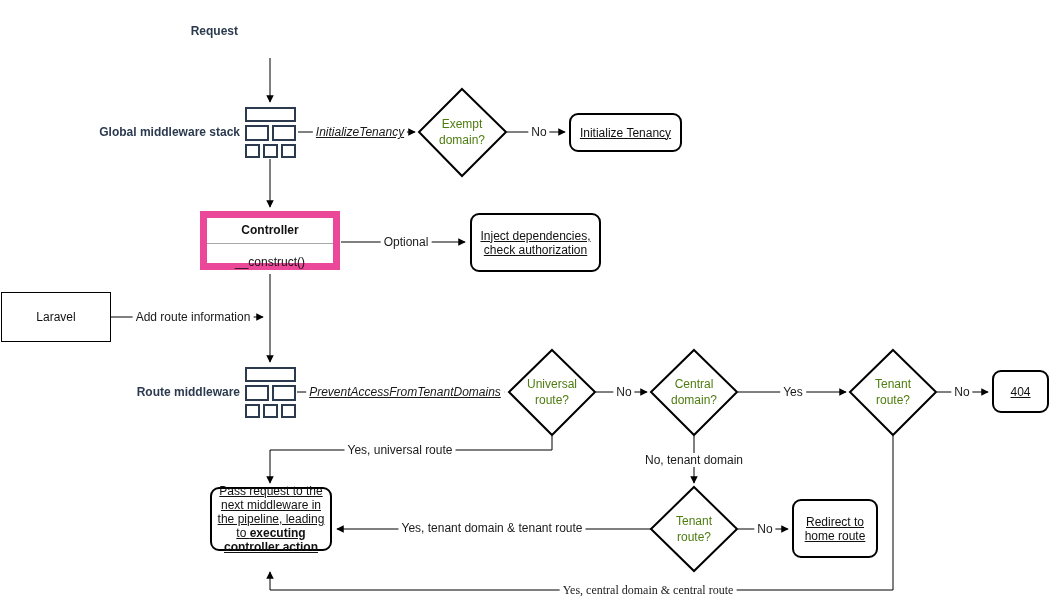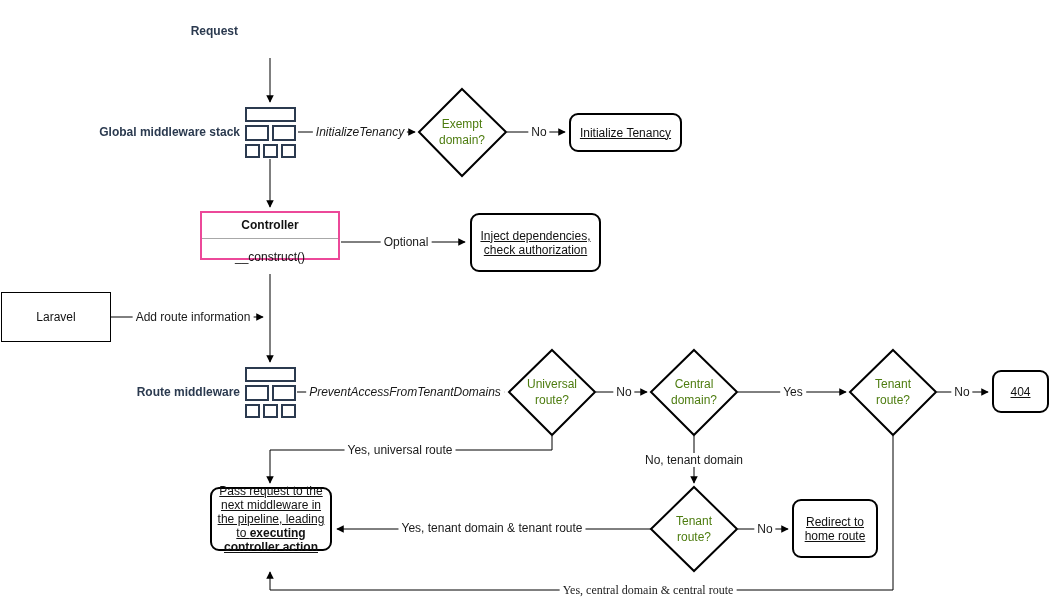--- a/index.html
+++ b/index.html
@@ -7,37 +7,37 @@
     position:relative;width:1052px;height:600px;background:#fff;overflow:hidden;
     font-family:"Liberation Sans",sans-serif;font-size:12px;color:#111;
   }
   #wires{position:absolute;left:0;top:0;width:1052px;height:600px;}
   .node-label{position:absolute;font-weight:bold;color:#2b3a4f;line-height:16px;height:16px;}
   .right{text-align:right;}
   .edge-label{
     position:absolute;transform:translate(-50%,-50%);background:#fff;
     padding:0 3px;white-space:nowrap;color:#1a1a1a;line-height:14px;
   }
-  .italic{font-style:italic;}
+  .italic{font-style:italic;text-decoration:underline;}
   .rbox{
     position:absolute;background:#fff;border:2px solid #000;border-radius:9px;
     display:flex;align-items:center;justify-content:center;text-align:center;
     box-sizing:border-box;line-height:14px;padding:2px 4px;text-decoration:underline;
   }
   .sbox{
     position:absolute;background:#fff;border:1px solid #000;box-sizing:border-box;
     display:flex;align-items:center;justify-content:center;text-align:center;
   }
   .diamond-text{
     position:absolute;width:64px;text-align:center;line-height:16px;
     transform:translate(-50%,-50%);color:#4d7c0f;
   }
   
-  #controller{position:absolute;left:200px;top:211px;width:140px;height:49px;
-    border:2px solid #ec4899;background:#fff;box-sizing:border-box;}
+  #controller{position:absolute;left:200px;top:211px;width:140px;height:59px;
+    border:7px solid #ec4899;background:#fff;box-sizing:border-box;}
   #controller .title{height:25px;line-height:25px;text-align:center;font-weight:bold;
     border-bottom:1px solid #a8a8a8;}
   #controller .method{height:36px;line-height:36px;text-align:center;}
   
   .mw-icon{position:absolute;width:51px;height:51px;}
   .mw-icon .r{position:absolute;background:#fff;border:2.5px solid #2b3a4f;box-sizing:border-box;}
   
   #req-icon{position:absolute;left:245px;top:4px;width:52px;height:53px;}
   #req-icon .httpbox{position:absolute;left:3px;top:7px;width:49px;height:16px;
     border:2px solid #2b3a4f;box-sizing:border-box;background:#fff;

